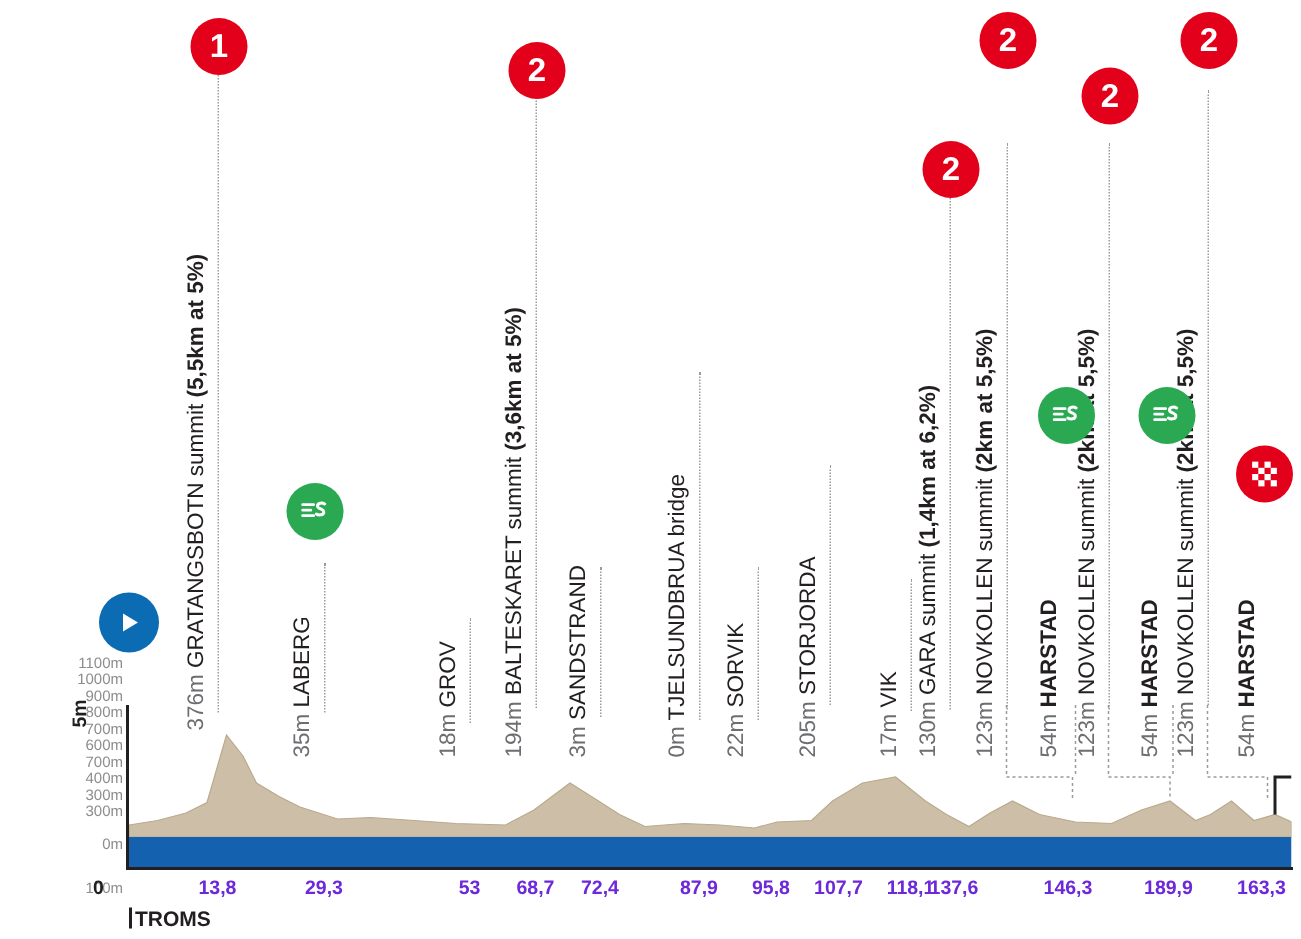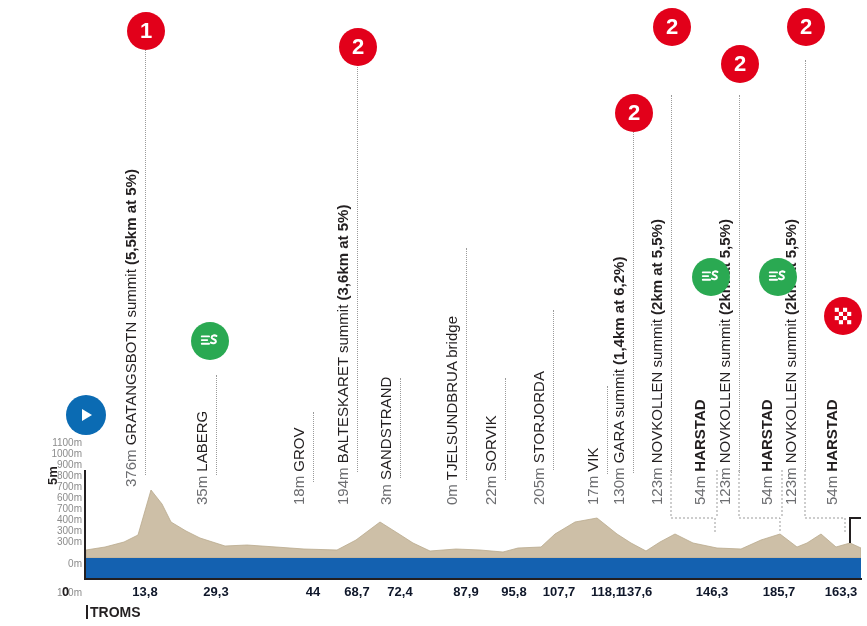--- a/index.html
+++ b/index.html
@@ -60,21 +60,21 @@
   }
   .finish-badge{
     position:absolute;width:38px;height:38px;border-radius:50%;
     background:#e2001a;display:flex;align-items:center;justify-content:center;
   }
 
   
   .yaxis{position:absolute;left:0;top:430px;width:84px;height:150px;}
   .ytick{position:absolute;right:2px;font-size:10px;color:#8c8c8c;line-height:10px;}
   .km-row{position:absolute;left:0;top:584px;width:867px;height:22px;}
-  .km{position:absolute;font-size:13px;font-weight:700;color:#0f172a;transform:translateX(-50%);}
+  .km{position:absolute;font-size:13px;font-weight:700;color:#6d28d9;transform:translateX(-50%);}
   .zero{position:absolute;left:62px;top:584px;font-size:13px;font-weight:700;color:#231f20;}
   .troms{position:absolute;left:86px;top:604px;font-size:14px;font-weight:700;color:#231f20;}
   .troms .bar{display:inline-block;width:2px;height:14px;background:#231f20;vertical-align:-2px;margin-right:2px;}
 
   .fivem{position:absolute;left:60px;top:470px;font-size:13px;font-weight:700;color:#231f20;
          transform-origin:left bottom;transform:rotate(-90deg);}
   .axisline{position:absolute;left:84px;top:470px;width:2px;height:110px;background:#231f20;}
   .axisline2{position:absolute;left:84px;top:578px;width:778px;height:2px;background:#231f20;}
 </style>
 </head>
@@ -268,26 +268,26 @@
         <rect x="12" y="12" width="4.5" height="4.5"></rect>
         <rect x="7.5" y="16.5" width="4.5" height="4.5"></rect>
         <rect x="16.5" y="16.5" width="4.5" height="4.5"></rect>
       </g>
     </svg>
   </div>
 
   <div class="km-row">
     <div class="km" style="left:145px;">13,8</div>
     <div class="km" style="left:216px;text-align:right;">29,3</div>
-    <div class="km" style="left:313px;">44</div>
+    <div class="km" style="left:313px;">53</div>
     <div class="km" style="left:357px;">68,7</div>
     <div class="km" style="left:400px;">72,4</div>
     <div class="km" style="left:466px;">87,9</div>
     <div class="km" style="left:514px;">95,8</div>
     <div class="km" style="left:559px;">107,7</div>
     <div class="km" style="left:607px;">118,1</div>
     <div class="km" style="left:636px;">137,6</div>
     <div class="km" style="left:712px;">146,3</div>
-    <div class="km" style="left:779px;">185,7</div>
+    <div class="km" style="left:779px;">189,9</div>
     <div class="km" style="left:841px;">163,3</div>
   </div>
 
 </div>
 
 </body></html>

